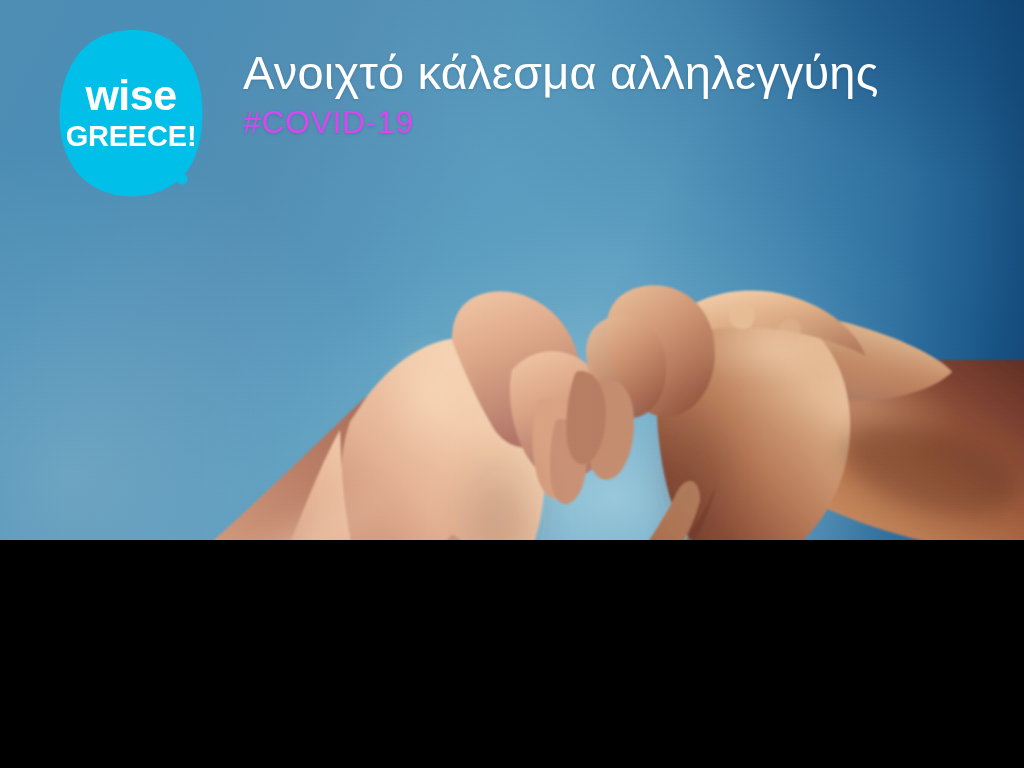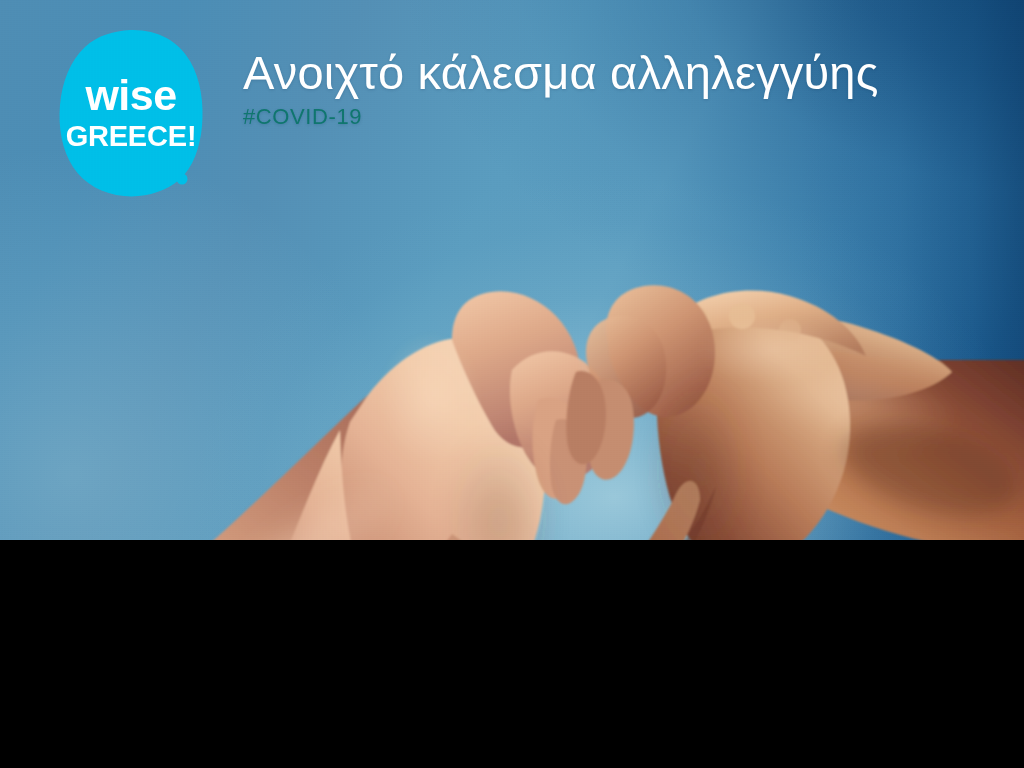--- a/index.html
+++ b/index.html
@@ -129,22 +129,22 @@
   .headline {
     color: #ffffff;
     font-size: 47px;
     font-weight: 400;
     line-height: 1.05;
     letter-spacing: 0.2px;
     white-space: nowrap;
     text-shadow: 0 1px 3px rgba(20,60,95,0.22);
   }
   .subhead {
-    color: #0f766e;
-    font-size: 22px;
+    color: #d946ef;
+    font-size: 32px;
     font-weight: 400;
     letter-spacing: 0.6px;
     margin-top: 7px;
     text-shadow: 0 1px 3px rgba(20,60,95,0.22);
   }
 </style>
 </head>
 <body>
 
 <div id="poster">

